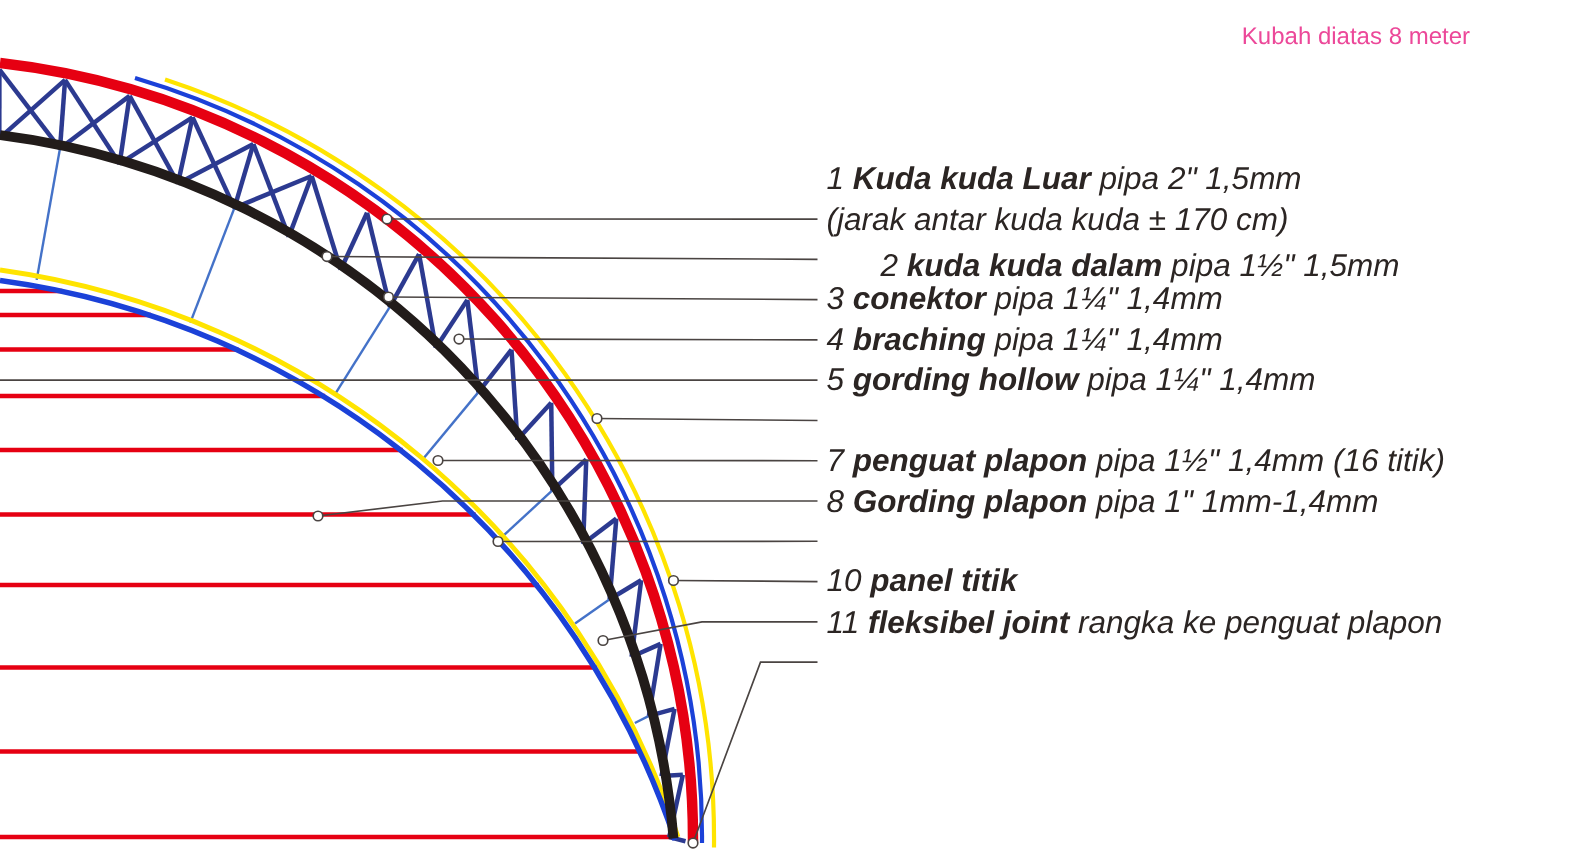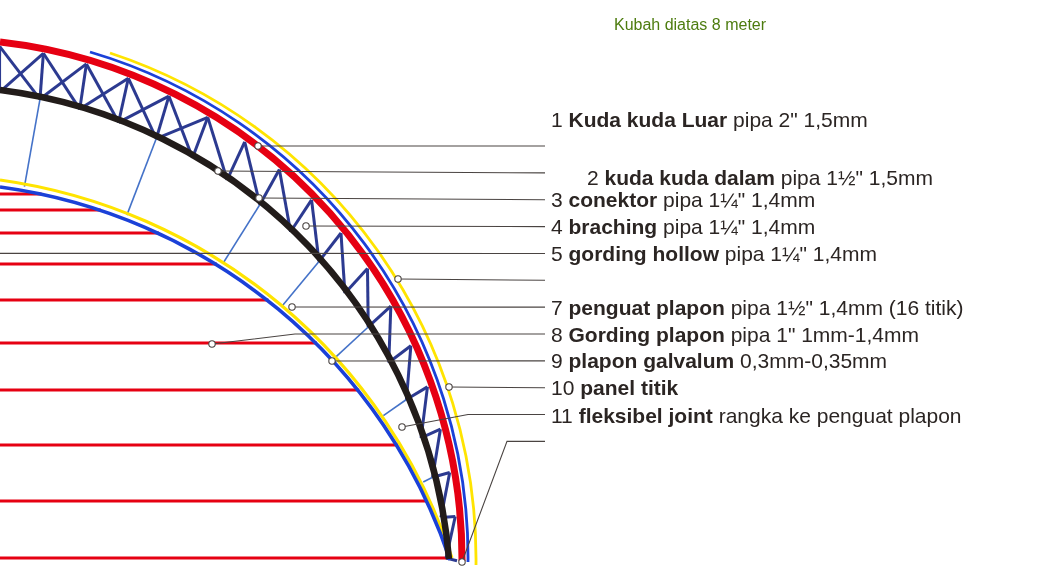--- a/index.html
+++ b/index.html
@@ -1,21 +1,21 @@
 <!DOCTYPE html>
 <html><head>
 <meta charset="utf-8">
 <style>
   html,body{margin:0;padding:0;background:#ffffff;}
   #stage{position:relative;width:1064px;height:571px;background:#ffffff;overflow:hidden;
          font-family:"Liberation Sans", sans-serif;}
   #diagram-svg{position:absolute;left:0;top:0;}
-  #page-title{position:absolute;left:400px;top:16px;width:580px;text-align:center;
-ted      font-size:42px;color:#4d7c0f;letter-spacing:0px;white-space:nowrap;}
-  #legend{position:absolute;left:0;top:0;width:1064px;height:450px;pointer-events:none;}
+  #page-title{position:absolute;left:400px;top:16px;width:580px;text-align:right;
+ted      font-size:42px;color:#ec4899;letter-spacing:0px;white-space:nowrap;}
+  #legend{position:absolute;left:0;top:0;width:1064px;height:450px;pointer-events:none;font-style:italic;}
   .legend-row{position:absolute;left:551px;height:27px;line-height:27px;font-size:21px;
               color:#2b2523;white-space:nowrap;}
   .legend-row .part-name{font-weight:bold;}
 </style>
 </head>
 <body>
 
 <div id="stage">
   <svg id="diagram-svg" width="1064" height="571" viewBox="0 0 1064 571">
       <line x1="0" y1="194" x2="41.57748469922004" y2="194" stroke="#e60012" stroke-width="3"></line>
@@ -104,23 +104,23 @@
       <path d="M 449 387 L 545 387.7" fill="none" stroke="#4a4442" stroke-width="1.1"></path>
       <circle cx="449" cy="387" r="3.2" fill="#ffffff" stroke="#4a4442" stroke-width="1.1"></circle>
       <path d="M 402 427 L 468 414.55 L 545 414.55" fill="none" stroke="#4a4442" stroke-width="1.1"></path>
       <circle cx="402" cy="427" r="3.2" fill="#ffffff" stroke="#4a4442" stroke-width="1.1"></circle>
       <path d="M 462 562 L 507 441.40000000000003 L 545 441.40000000000003" fill="none" stroke="#4a4442" stroke-width="1.1"></path>
       <circle cx="462" cy="562" r="3.2" fill="#ffffff" stroke="#4a4442" stroke-width="1.1"></circle>
     </svg>
   <div id="page-title">Kubah diatas 8 meter</div>
   <div id="legend">
       <div class="legend-row" style="top: 105.7px;"><span>1 </span><span class="part-name">Kuda kuda Luar</span><span> pipa 2" 1,5mm</span></div>
+      <div class="legend-row" style="top: 132.55px;"><span></span><span class="part-name"></span><span>(jarak antar kuda kuda ± 170 cm)</span></div>
       <div class="legend-row" style="top: 164px; margin-left: 36px;"><span>2 </span><span class="part-name">kuda kuda dalam</span><span> pipa 1½" 1,5mm</span></div>
       <div class="legend-row" style="top: 186.25px;"><span>3 </span><span class="part-name">conektor</span><span> pipa 1¼"&nbsp;1,4mm</span></div>
       <div class="legend-row" style="top: 213.1px;"><span>4 </span><span class="part-name">braching</span><span> pipa 1¼"&nbsp;1,4mm</span></div>
       <div class="legend-row" style="top: 239.95px;"><span>5 </span><span class="part-name">gording hollow</span><span> pipa 1¼"&nbsp;1,4mm</span></div>
       <div class="legend-row" style="top: 293.65px;"><span>7 </span><span class="part-name">penguat plapon</span><span> pipa 1½" 1,4mm (16 titik)</span></div>
       <div class="legend-row" style="top: 320.5px;"><span>8 </span><span class="part-name">Gording plapon</span><span> pipa 1" 1mm-1,4mm</span></div>
-      <div class="legend-row" style="top: 347.35px;"><span>9 </span><span class="part-name">plapon galvalum</span><span> 0,3mm-0,35mm</span></div>
       <div class="legend-row" style="top: 374.2px;"><span>10 </span><span class="part-name">panel titik</span><span></span></div>
       <div class="legend-row" style="top: 402px;"><span>11 </span><span class="part-name">fleksibel joint</span><span> rangka ke penguat plapon</span></div>
     </div>
 </div>
 
 </body></html>

